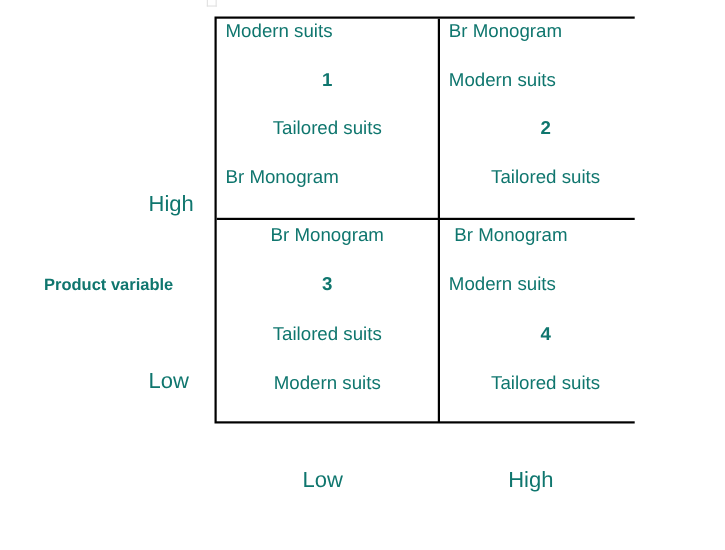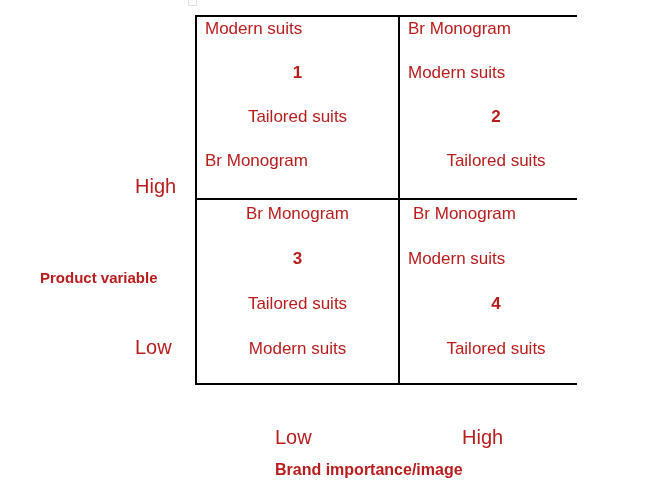--- a/index.html
+++ b/index.html
@@ -2,21 +2,21 @@
 <html><head>
 <meta charset="utf-8">
 <style>
   html, body { margin: 0; padding: 0; background: #ffffff; }
   .canvas {
     position: relative;
     width: 577px;
     height: 500px;
     background: #ffffff;
     overflow: hidden;
-    color: #b91c1c;
+    color: #0f766e;
     font-family: "Liberation Sans", sans-serif;
   }
 
   
   .matrix {
     position: absolute;
     left: 195px;
     top: 15px;
     width: 399px;
     height: 370px;
@@ -56,21 +56,21 @@
   .y-low  { left: 135px; top: 338px; }
   .x-low  { left: 275px; top: 428px; }
   .x-high { left: 462px; top: 428px; }
 
   
   .axis-title {
     position: absolute;
     font-weight: bold;
     white-space: nowrap;
   }
-  .y-title { left: 40px;  top: 269px; font-size: 15px; }
+  .y-title { left: 40px;  top: 251px; font-size: 15px; }
   .x-title { left: 275px; top: 461px; font-size: 16px; }
 
   
   .resize-handle {
     position: absolute;
     left: 592px;
     top: 385px;
     width: 9px;
     height: 9px;
     box-sizing: border-box;
@@ -125,18 +125,17 @@
     </div>
 
   </div>
 
   <div class="tick y-high">High</div>
   <div class="axis-title y-title">Product variable</div>
   <div class="tick y-low">Low</div>
 
   <div class="tick x-low">Low</div>
   <div class="tick x-high">High</div>
-  <div class="axis-title x-title">Brand importance/image</div>
 
   <div class="resize-handle"></div>
   <div class="move-handle-artifact"></div>
 
 </div>
 
 </body></html>

